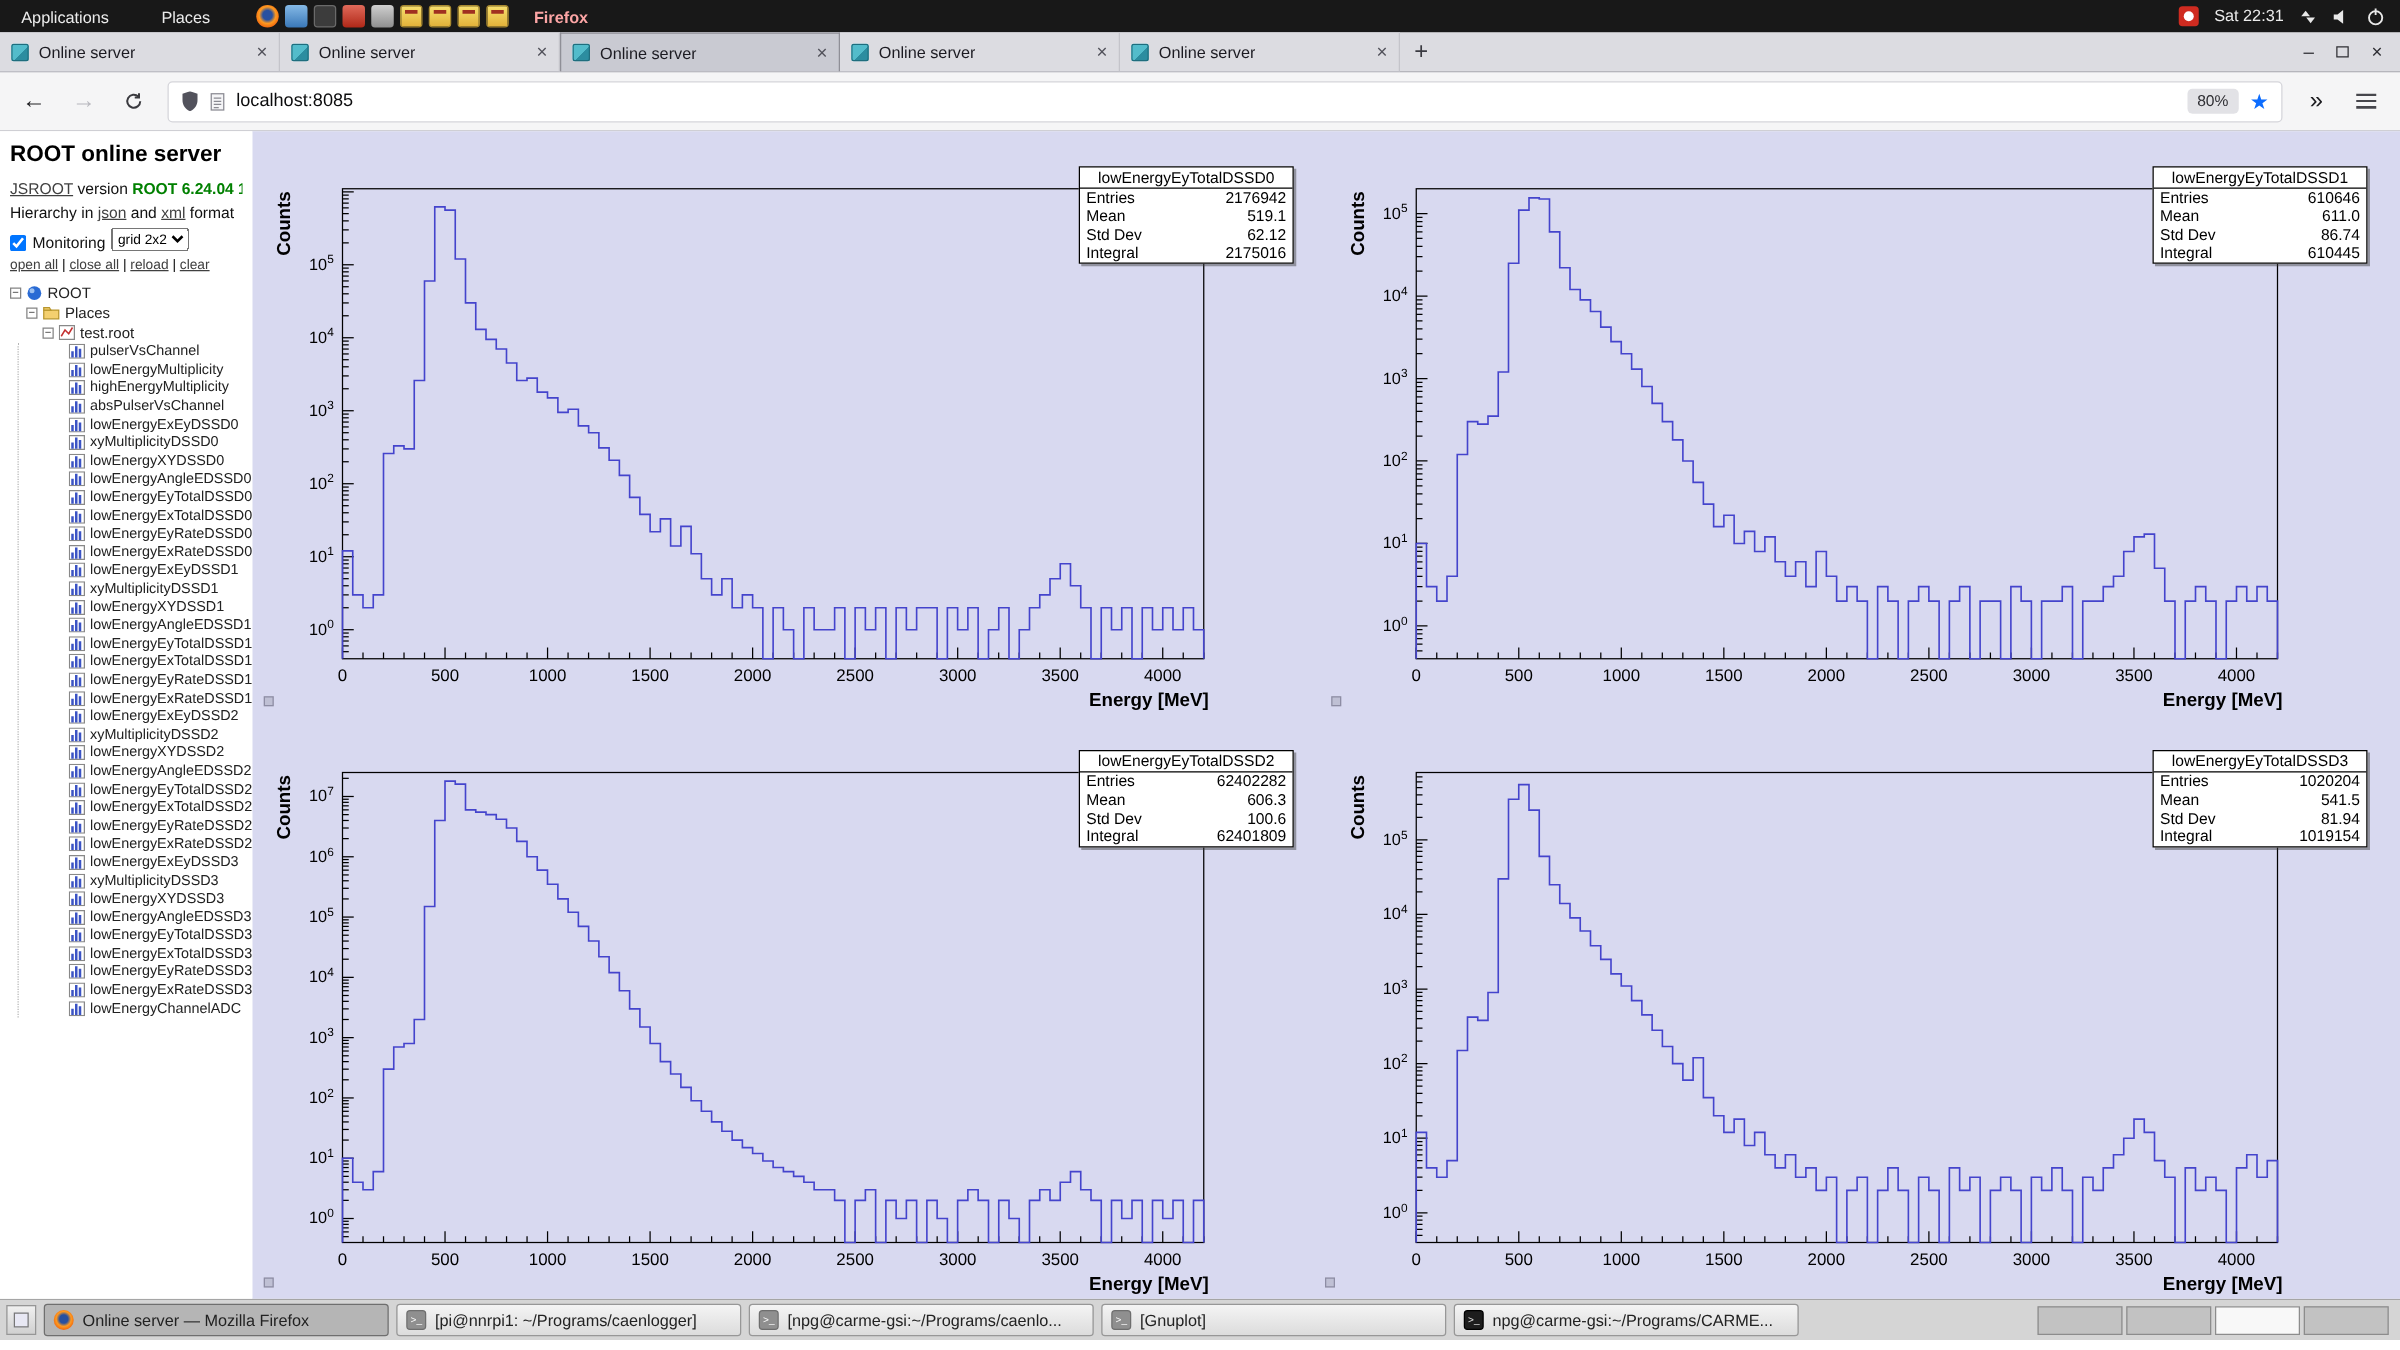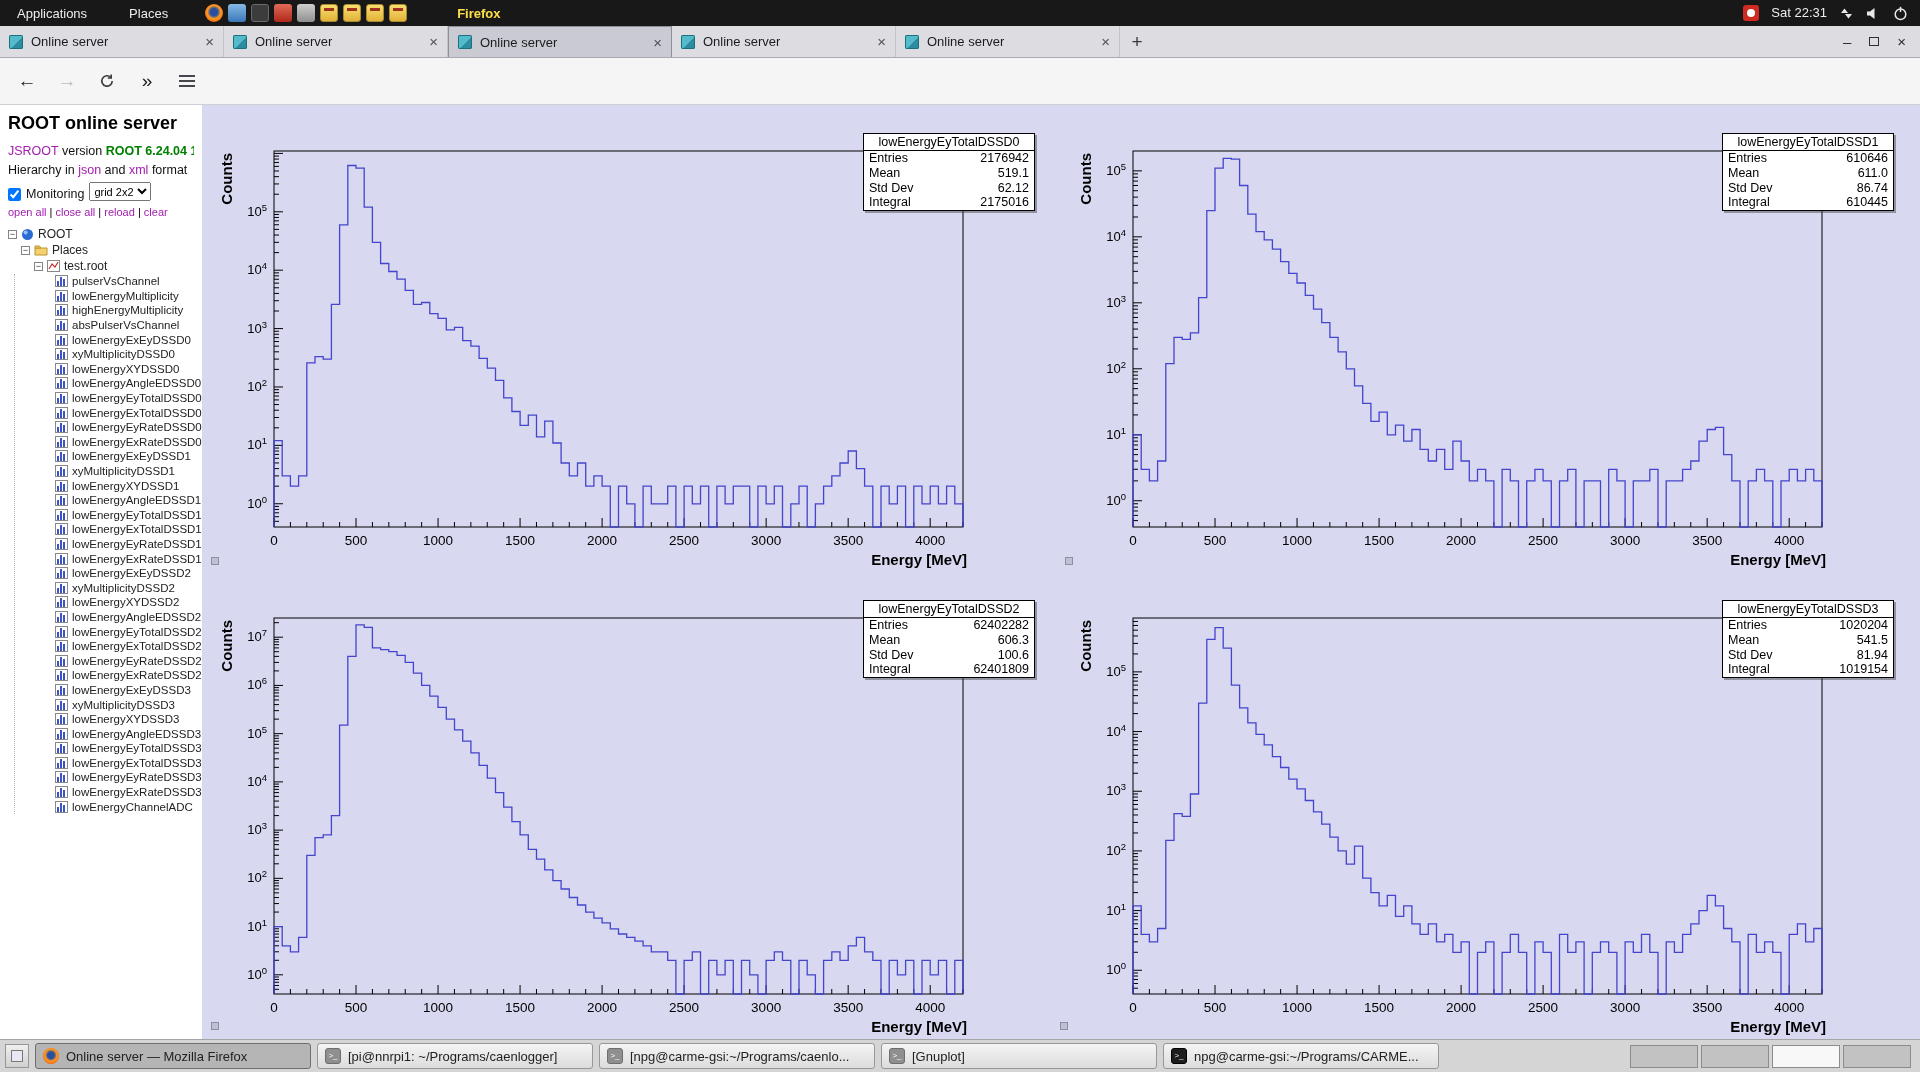--- a/index.html
+++ b/index.html
@@ -1,34 +1,34 @@
 <!DOCTYPE html>
 <html><head>
 <meta charset="utf-8">
 <style>
   *{margin:0;padding:0;box-sizing:border-box}
   html,body{background:#444}
   body{font-family:"Liberation Sans",sans-serif}
   .screen{position:relative;width:1920px;height:1080px;background:#fff;overflow:hidden}
   svg{font-family:inherit}
-  a{color:#a21caf;cursor:pointer}
+  a{color:#404040;text-decoration:underline;cursor:pointer}
 
   
   .topbar{height:26px;background:#181818;color:#ececec;display:flex;align-items:center;font-size:13px;padding:0 6px;gap:20px}
   .menu-item{padding:0 11px;height:100%;display:flex;align-items:center;cursor:pointer}
   .launchers{display:flex;align-items:center;gap:5px;margin-left:6px}
   .l-icon{width:18px;height:18px;border-radius:3px;display:inline-block}
   .l-ff{background:radial-gradient(circle at 50% 45%,#2850a0 0 28%,#ff9a20 50%,#e23c00 95%);border-radius:50%}
   .l-blue{background:linear-gradient(#85b9e6,#3a78b8)}
   .l-term{background:#3c3c3c;border:1px solid #6a6a6a}
   .l-red{background:linear-gradient(#e06a5a,#b02818)}
   .l-gray{background:linear-gradient(#cfcfcf,#8f8f8f)}
   .l-yellow{background:linear-gradient(#f7df6e,#e2b23a);border:1px solid #a98a30;position:relative}
   .l-yellow::after{content:"";position:absolute;left:3px;right:3px;top:3px;height:3px;background:#a03020}
-  .window-label{margin-left:30px;font-weight:bold;color:#fde047}
+  .window-label{font-weight:bold;color:#fca5a5}
   .topbar-right{margin-left:auto;display:flex;gap:12px;padding-right:6px}
   .record{width:16px;height:16px;background:#cf2b20;border-radius:3px;position:relative;cursor:pointer}
   .record::after{content:"";position:absolute;inset:4px;background:#fff;border-radius:50%}
   .clock{cursor:pointer}
   .ticon{display:inline-flex;align-items:center;cursor:pointer}
 
   
   .tabbar{height:32px;background:#dcdce1;display:flex;align-items:stretch;border-bottom:1px solid #a9a9b0}
   .tabs{display:flex;align-items:stretch}
   .tab{width:224px;display:flex;align-items:center;gap:8px;padding:0 9px;font-size:13px;color:#1c1b22;border-right:1px solid #c4c4ca;cursor:pointer;background:#dcdce1}
@@ -177,20 +177,36 @@
 
   <div class="navbar">
     <span class="nav-btn">←</span>
     <span class="nav-btn disabled">→</span>
     <span class="nav-btn">
       <svg width="16" height="16" viewBox="0 0 16 16">
           <path d="M13.2 8a5.2 5.2 0 1 1-1.5-3.7" fill="none" stroke="#3a3a3f" stroke-width="1.6"></path>
           <path d="M12.2 1.6 v3.4 h-3.4" fill="none" stroke="#3a3a3f" stroke-width="1.6"></path>
         </svg>
     </span>
+    <div class="urlbar">
+      <span style="display:inline-flex">
+        <svg width="14" height="16" viewBox="0 0 14 16">
+            <path d="M7 0 L13 2 V7 C13 11.5 10.5 14.5 7 16 C3.5 14.5 1 11.5 1 7 V2 Z" fill="#52525c"></path>
+          </svg>
+      </span>
+      <span style="display:inline-flex">
+        <svg width="12" height="15">
+            <rect x="1" y="1" width="10" height="13" fill="#f5f5f7" stroke="#8a8a92"></rect>
+            <path d="M3 4.5 h6 M3 7 h6 M3 9.5 h6 M3 12 h4" stroke="#8a8a92" fill="none"></path>
+          </svg>
+      </span>
+      <span class="url-text">localhost:8085</span>
+      <span class="zoom-pill">80%</span>
+      <span class="star">★</span>
+    </div>
     <span class="nav-btn">»</span>
     <span class="nav-btn">
         <span class="burger"></span>
       </span>
   </div>
 
   <div class="content">
 
     <aside class="sidebar">
       <div class="sb-title">ROOT online server</div>

